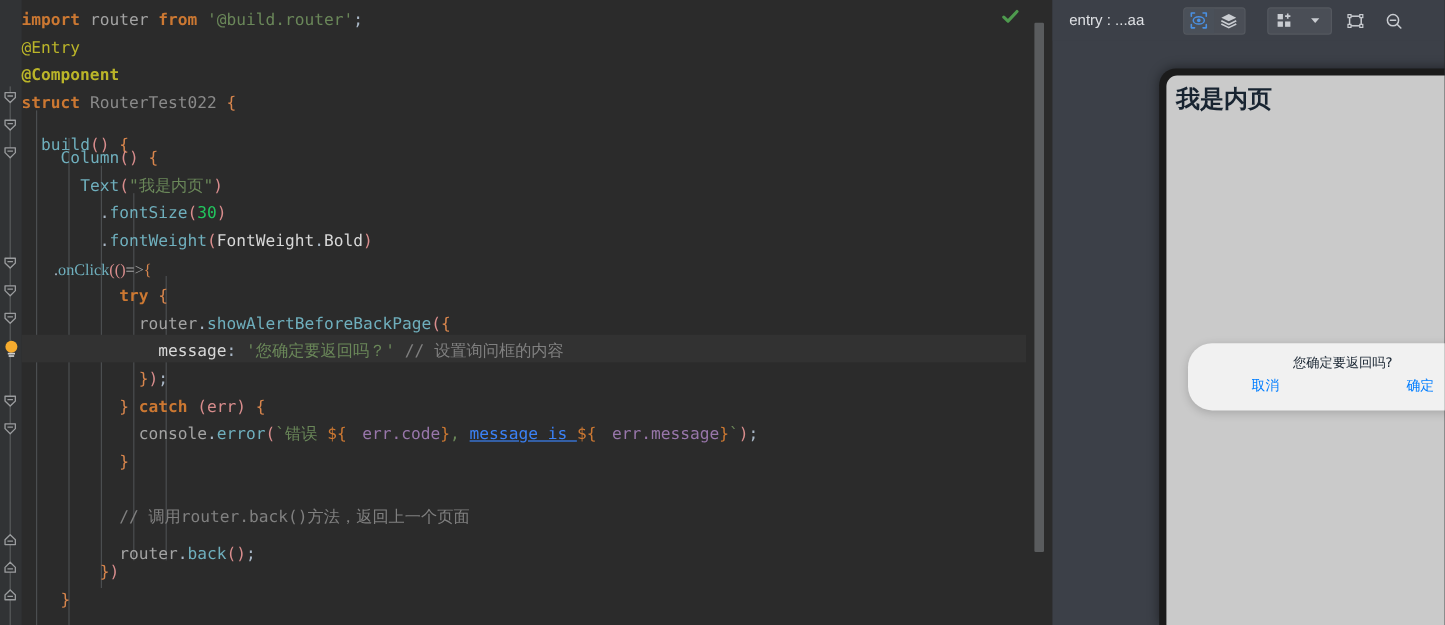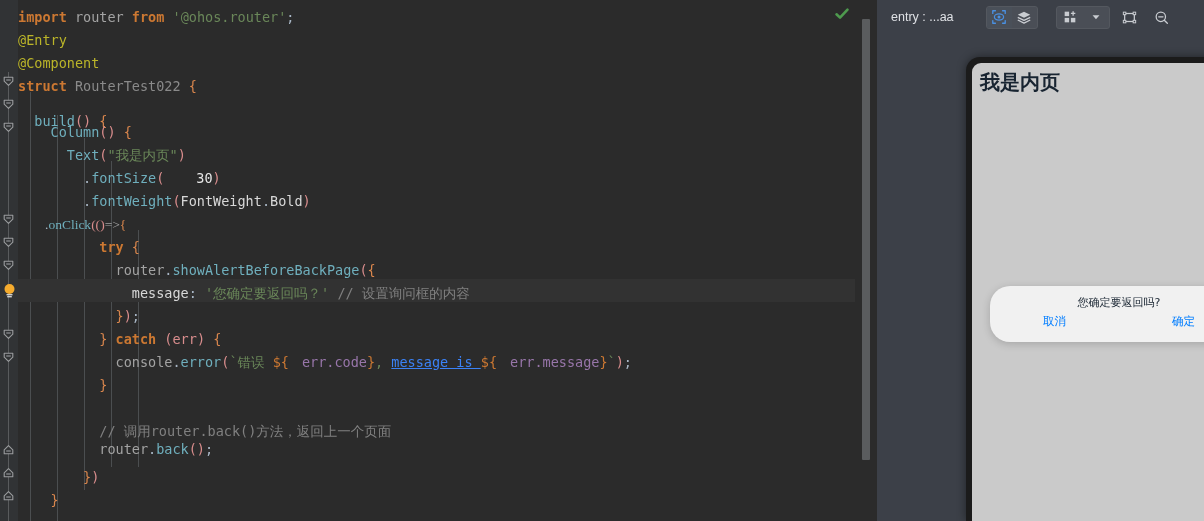--- a/index.html
+++ b/index.html
@@ -88,21 +88,21 @@
     width: 1px;
     background: #4b4e50;
   }
 
   
   .t-key      { color: #cc7832; font-weight: bold; }
   .t-str      { color: #6a8759; }
   .t-anno     { color: #bbb529; margin-top: 44px; }
   .t-clsdim   { color: #8a8a8a; }
   .t-fn       { color: #6fafbd; }
-  .t-num      { color: #e5e5e5; margin-left: 32px; }
+  .t-num      { color: #22c55e; }
   .t-brace    { color: #d9864d; }
   .t-paren    { color: #d98d8d; }
   .t-comment  { color: #808080; }
   .t-plain    { color: #a3a3a3; }
   .t-prop     { color: #3b82f6; text-decoration: underline; }
   .t-tmpl     { color: #6a8759; }
   .t-tmplvar  { color: #cc7832; }
   .t-tmplname { color: #9876aa; margin-left: 13px; }
   .t-white    { color: #d8d8d8; }
   .t-punct    { color: #a9b7c6; }
@@ -355,40 +355,40 @@
       <div id="indent-guides">
           <div class="indent-guide" style="left: 12px; top: 92px; height: 429px;"></div>
           <div class="indent-guide" style="left: 39px; top: 115px; height: 406px;"></div>
           <div class="indent-guide" style="left: 66px; top: 138px; height: 352px;"></div>
           <div class="indent-guide" style="left: 93px; top: 161px; height: 306px;"></div>
           <div class="indent-guide" style="left: 120px; top: 230px; height: 237px;"></div>
         </div>
     </div>
     <div id="line-highlight" class="line-hl" style="top: 279px;"></div>
     <div id="code-lines-host">
-        <div class="code-line" style="top: 6px; left: 18px;"><span class="t-key">import</span> <span class="t-plain">router</span> <span class="t-key">from</span> <span class="t-str">'@ohos.router'</span><span class="t-punct">;</span></div>
+        <div class="code-line" style="top: 6px; left: 18px;"><span class="t-key">import</span> <span class="t-plain">router</span> <span class="t-key">from</span> <span class="t-str">'@build.router'</span><span class="t-punct">;</span></div>
         <div class="code-line" style="top: 29px; left: 18px;"><span class="t-anno">@Entry</span></div>
-        <div class="code-line" style="top: 52px; left: 18px;"><span class="t-anno">@Component</span></div>
+        <div class="code-line" style="top: 52px; left: 18px; font-weight: bold;"><span class="t-anno">@Component</span></div>
         <div class="code-line" style="top: 75px; left: 18px;"><span class="t-key">struct</span> <span class="t-clsdim">RouterTest022</span> <span class="t-brace">{</span></div>
         <div class="code-line" style="top: 98px; left: 18px; margin-top: 12px;">  <span class="t-fn">build</span><span class="t-paren">()</span> <span class="t-brace">{</span></div>
         <div class="code-line" style="top: 121px; left: 18px;">    <span class="t-fn">Column</span><span class="t-paren">()</span> <span class="t-brace">{</span></div>
         <div class="code-line" style="top: 144px; left: 18px;">      <span class="t-fn">Text</span><span class="t-paren">(</span><span class="t-str">"我是内页"</span><span class="t-paren">)</span></div>
         <div class="code-line" style="top: 167px; left: 18px;">        <span class="t-punct">.</span><span class="t-fn">fontSize</span><span class="t-paren">(</span><span class="t-num">30</span><span class="t-paren">)</span></div>
         <div class="code-line" style="top: 190px; left: 18px;">        <span class="t-punct">.</span><span class="t-fn">fontWeight</span><span class="t-paren">(</span><span class="t-white">FontWeight</span><span class="t-punct">.</span><span class="t-white">Bold</span><span class="t-paren">)</span></div>
         <div class="code-line" style="top: 213px; left: 18px; font-family: Liberation Serif, serif;">        <span class="t-punct">.</span><span class="t-fn">onClick</span><span class="t-paren">((</span><span class="t-paren">)</span><span class="t-plain">=&gt;</span><span class="t-brace">{</span></div>
         <div class="code-line" style="top: 236px; left: 18px;">          <span class="t-key">try</span> <span class="t-brace">{</span></div>
         <div class="code-line" style="top: 259px; left: 18px;">            <span class="t-plain">router</span><span class="t-punct">.</span><span class="t-fn">showAlertBeforeBackPage</span><span class="t-paren">(</span><span class="t-brace">{</span></div>
         <div class="code-line" style="top: 282px; left: 18px;">              <span class="t-white">message</span><span class="t-punct">:</span> <span class="t-str">'您确定要返回吗？'</span> <span class="t-comment">// 设置询问框的内容</span></div>
         <div class="code-line" style="top: 305px; left: 18px;">            <span class="t-brace">}</span><span class="t-paren">)</span><span class="t-punct">;</span></div>
         <div class="code-line" style="top: 328px; left: 18px;">          <span class="t-brace">}</span> <span class="t-key">catch</span> <span class="t-paren">(</span><span class="t-paren">err</span><span class="t-paren">)</span> <span class="t-brace">{</span></div>
         <div class="code-line" style="top: 351px; left: 18px;">            <span class="t-plain">console</span><span class="t-punct">.</span><span class="t-fn">error</span><span class="t-paren">(</span><span class="t-tmpl">`错误 </span><span class="t-tmplvar">${</span><span class="t-tmplname">err.code</span><span class="t-tmplvar">}</span><span class="t-tmpl">, </span><span class="t-prop">message is </span><span class="t-tmplvar">${</span><span class="t-tmplname">err.message</span><span class="t-tmplvar">}</span><span class="t-tmpl">`</span><span class="t-paren">)</span><span class="t-punct">;</span></div>
         <div class="code-line" style="top: 374px; left: 18px;">          <span class="t-brace">}</span></div>
         <div class="code-line" style="top: 397px; left: 18px;"></div>
         <div class="code-line" style="top: 420px; left: 18px;">          <span class="t-comment">// 调用router.back()方法，返回上一个页面</span></div>
-        <div class="code-line" style="top: 438px; left: 18px; text-align: right;">          <span class="t-plain">router</span><span class="t-punct">.</span><span class="t-fn">back</span><span class="t-paren">()</span><span class="t-punct">;</span></div>
+        <div class="code-line" style="top: 451px; left: 18px; text-align: right;">          <span class="t-plain">router</span><span class="t-punct">.</span><span class="t-fn">back</span><span class="t-paren">()</span><span class="t-punct">;</span></div>
         <div class="code-line" style="top: 466px; left: 18px;">        <span class="t-brace">}</span><span class="t-paren">)</span></div>
         <div class="code-line" style="top: 489px; left: 18px;">    <span class="t-brace">}</span></div>
       </div>
 
     <div class="inspect-check">
       <svg viewBox="0 0 16 16" width="16" height="16">
         <path d="M2.5 8.3 L6 11.6 L13.5 3.6" stroke="#4e9a4e" stroke-width="2.6" fill="none" stroke-linecap="round" stroke-linejoin="round"></path>
       </svg>
     </div>
 

